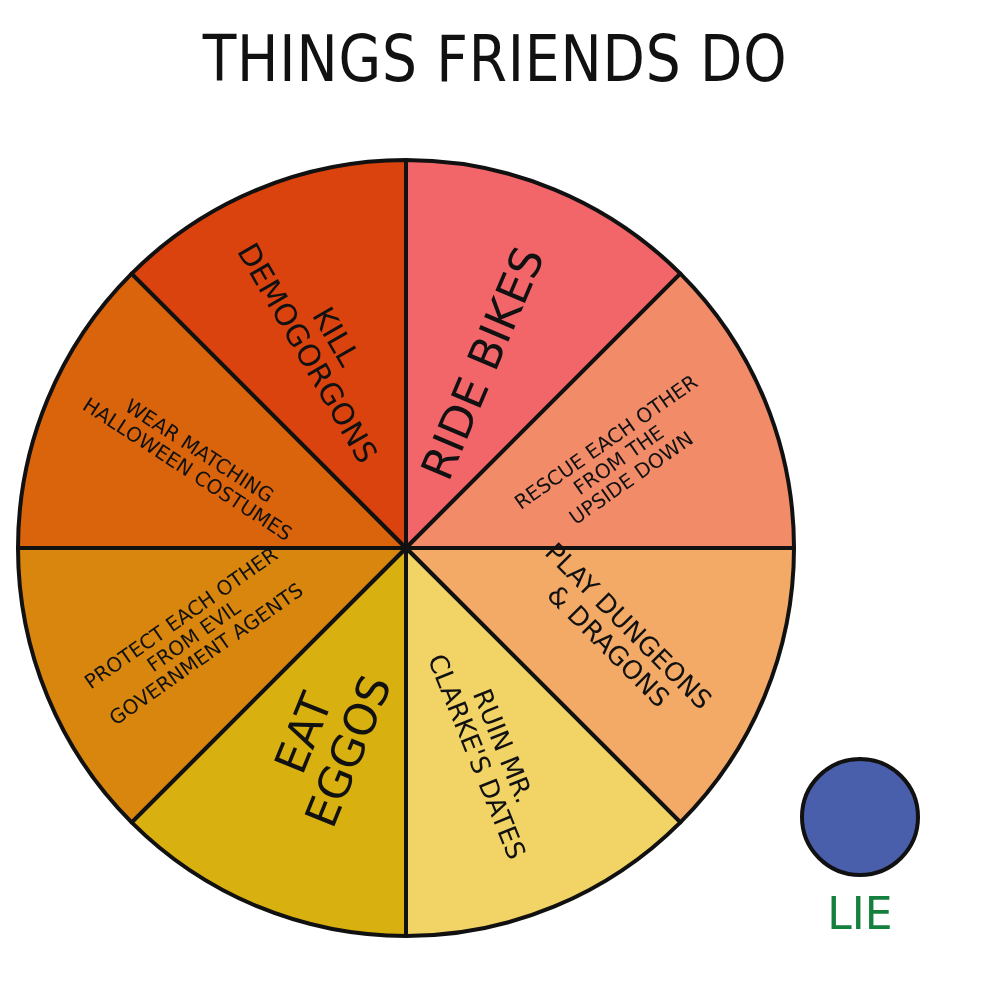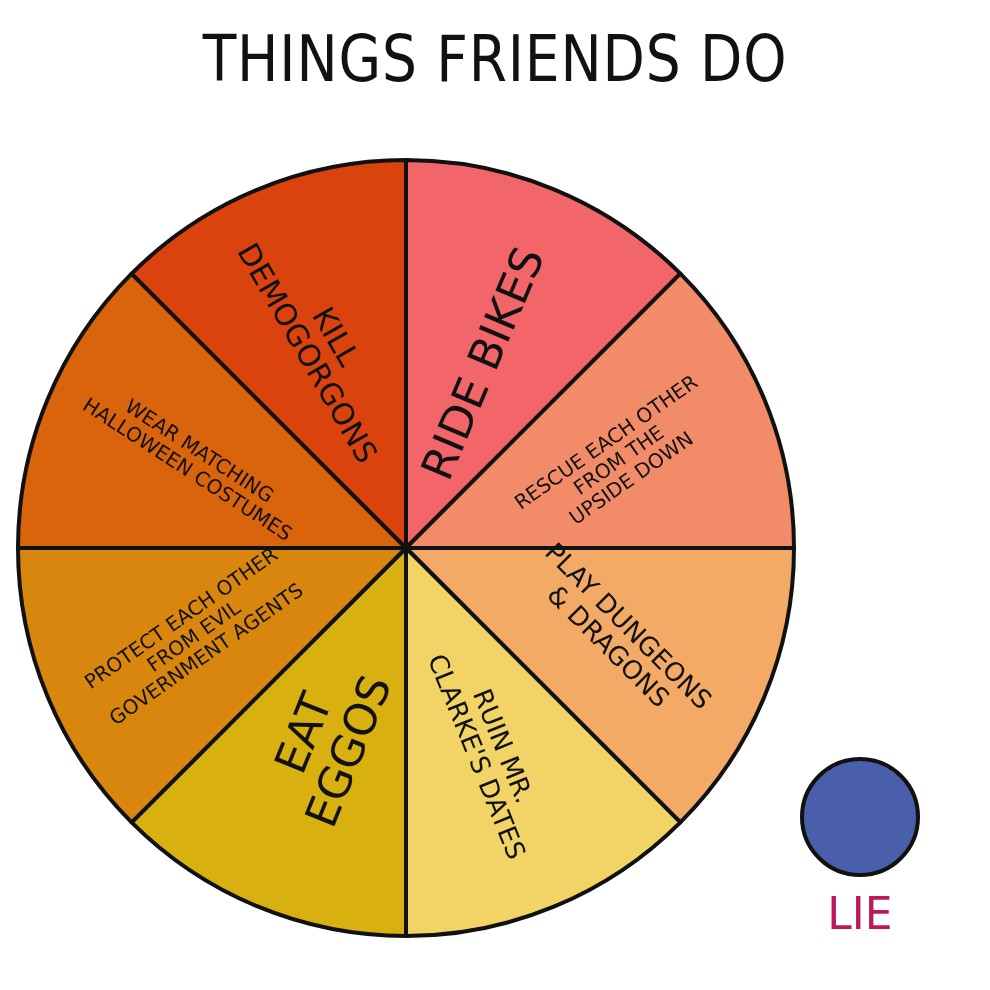--- a/index.html
+++ b/index.html
@@ -1,20 +1,20 @@
 <!DOCTYPE html>
 <html><head>
 <meta charset="utf-8">
 <style>
   html, body { margin:0; padding:0; background:#ffffff; }
   body { width:990px; height:990px; position:relative; overflow:hidden; font-family:"DejaVu Sans", sans-serif; }
   #title { position:absolute; left:0; top:22px; width:990px; text-align:center; font-size:64px; letter-spacing:1px; color:#111; font-family:"DejaVu Sans", sans-serif; transform:scaleX(0.86); transform-origin:center; }
   svg { position:absolute; left:0; top:0; }
   .lbl { font-family:"DejaVu Sans", sans-serif; fill:#111; text-anchor:middle; }
-  #lie-label { position:absolute; left:810px; top:888px; width:100px; text-align:center; font-size:44px; color:#be185d; font-family:"DejaVu Sans", sans-serif; }
+  #lie-label { position:absolute; left:810px; top:888px; width:100px; text-align:center; font-size:44px; color:#15803d; font-family:"DejaVu Sans", sans-serif; }
 </style>
 </head>
 <body>
 
 <div id="title">THINGS FRIENDS DO</div>
 
 <svg id="chart" width="990" height="990">
     <g>
       <path d="M406,548 L406,160 A388,388 0 0 1 680.3574311003804,273.64256889961956 Z" fill="#f2666a" stroke="#111" stroke-width="4" stroke-linejoin="round"></path>
       <text class="lbl" font-size="44" transform="translate(482.536686473018,363.2240934977426) rotate(-67)"><tspan x="0" y="15.399999999999999">RIDE BIKES</tspan></text>

